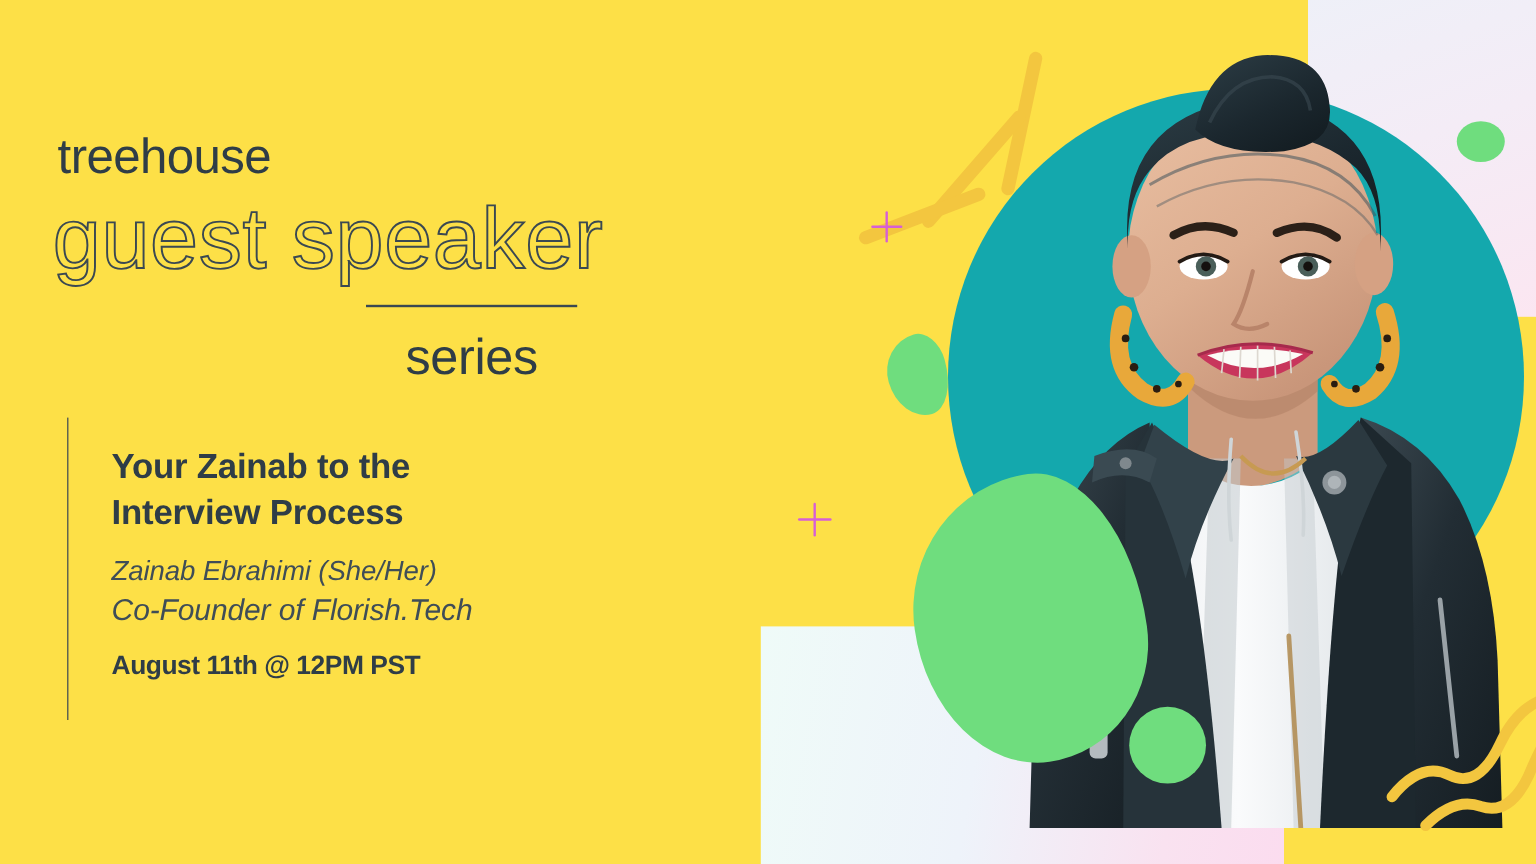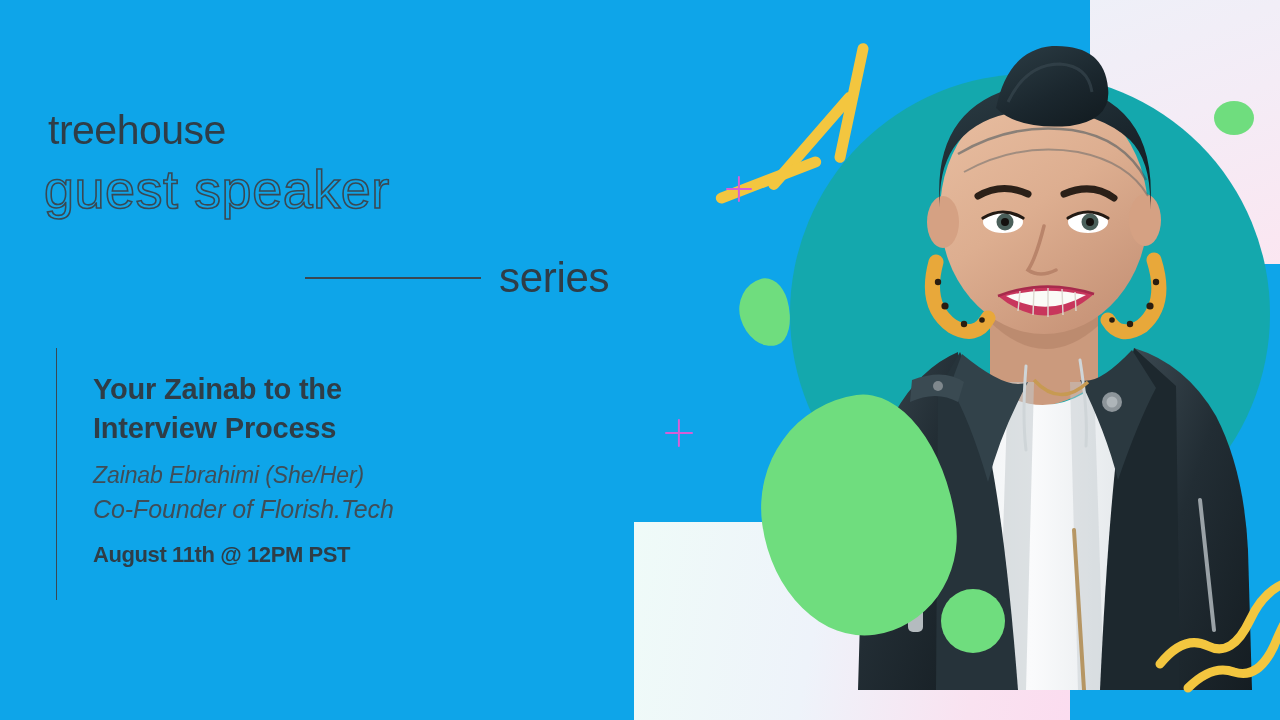--- a/index.html
+++ b/index.html
@@ -1,21 +1,21 @@
 <!DOCTYPE html>
 <html><head>
 <meta charset="utf-8">
 <style>
   * { margin:0; padding:0; box-sizing:border-box; }
   html,body { width:1280px; height:720px; overflow:hidden; background:#ffffff; }
 
   .stage {
     position:relative;
     width:1280px; height:720px;
-    background:#0ea5e9;
+    background:#fde047;
     font-family:"Liberation Sans", sans-serif;
     overflow:hidden;
   }
 
   
   .panel-topright {
     position:absolute; left:1090px; top:-4px; width:194px; height:268px;
     background:linear-gradient(160deg,#eef0f8 0%,#f4ecf6 45%,#fbe6f1 100%);
   }
   .panel-bottomgrad {
@@ -82,29 +82,29 @@
 
   
   .brand {
     position:absolute; left:48px; top:107px;
     font-size:41px; font-weight:400; letter-spacing:-0.5px;
     color:#2f3d47;
   }
 
   .headline-outline {
     position:absolute; left:44px; top:158px;
-    font-size:54px; font-weight:400; letter-spacing:0.5px;
+    font-size:72px; font-weight:400; letter-spacing:0.5px;
     color:transparent;
     -webkit-text-stroke:1.6px #3a4852;
     line-height:1.15;
   }
 
   .series-row {
     position:absolute; left:305px; top:254px;
-    display:flex; align-items:center; gap:18px;
+    display:flex; align-items:center; gap:18px;flex-direction:column;
   }
   .series-rule { width:176px; height:1.6px; background:#3a4852; }
   .series-word {
     font-size:42px; font-weight:400; color:#2f3d47; letter-spacing:-0.3px;
   }
 
   .info-block {
     position:absolute; left:56px; top:348px;
     padding-left:36px;
     border-left:1.6px solid #3a4852;

